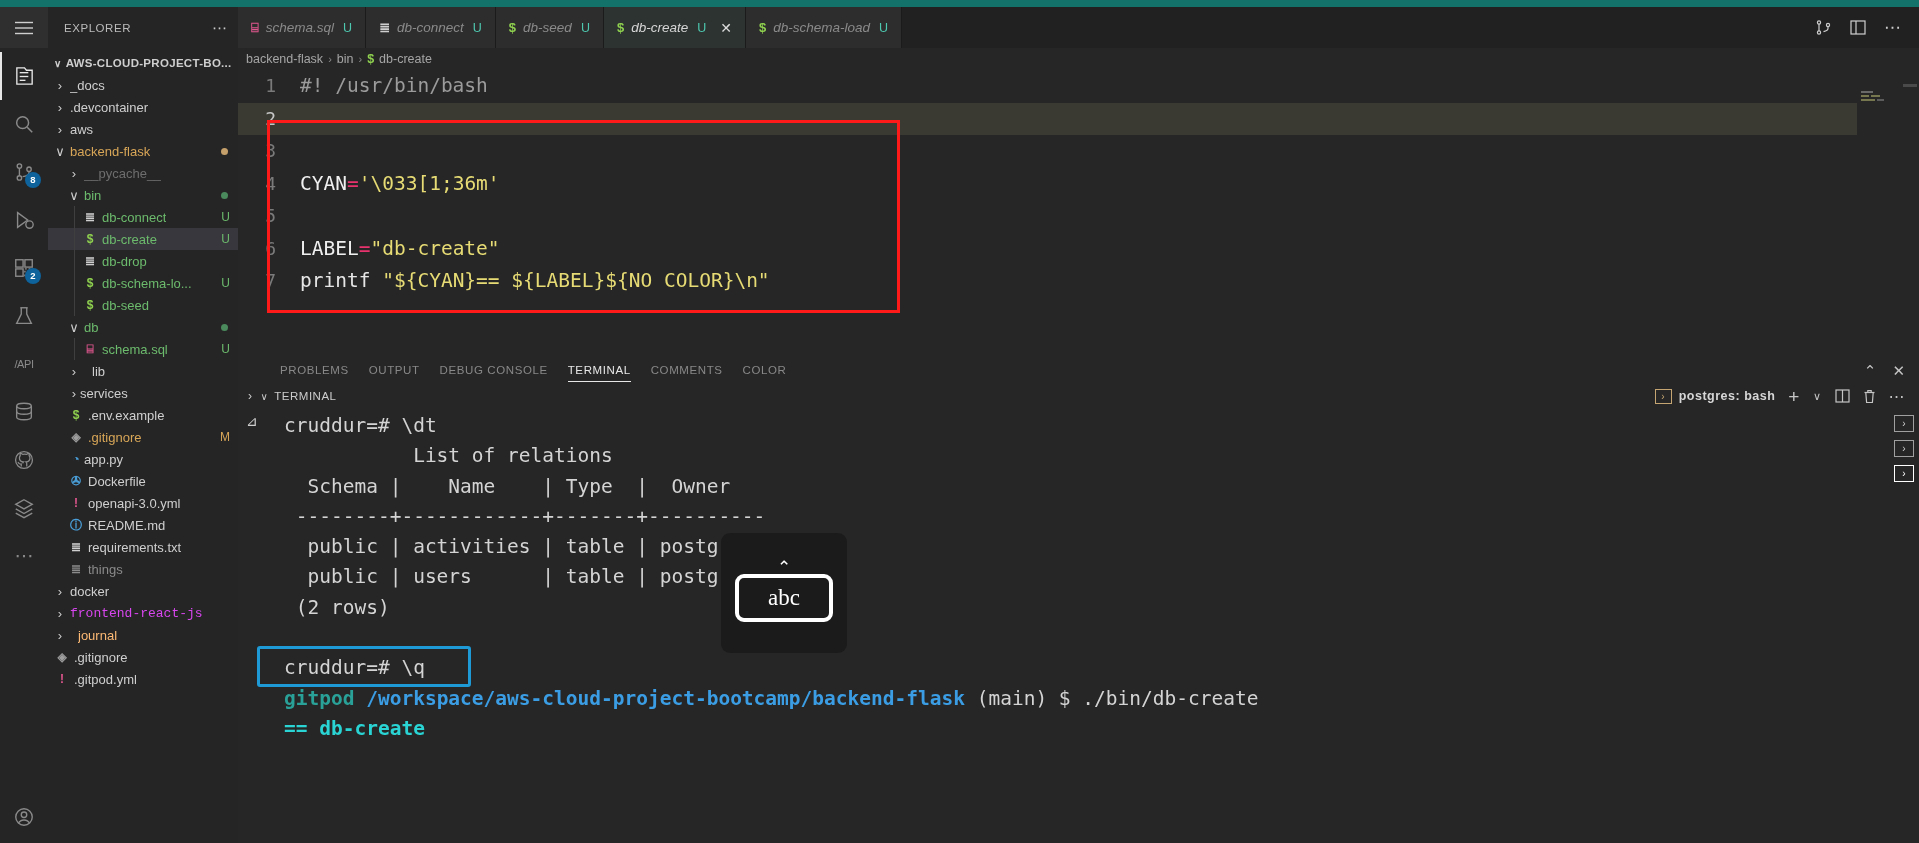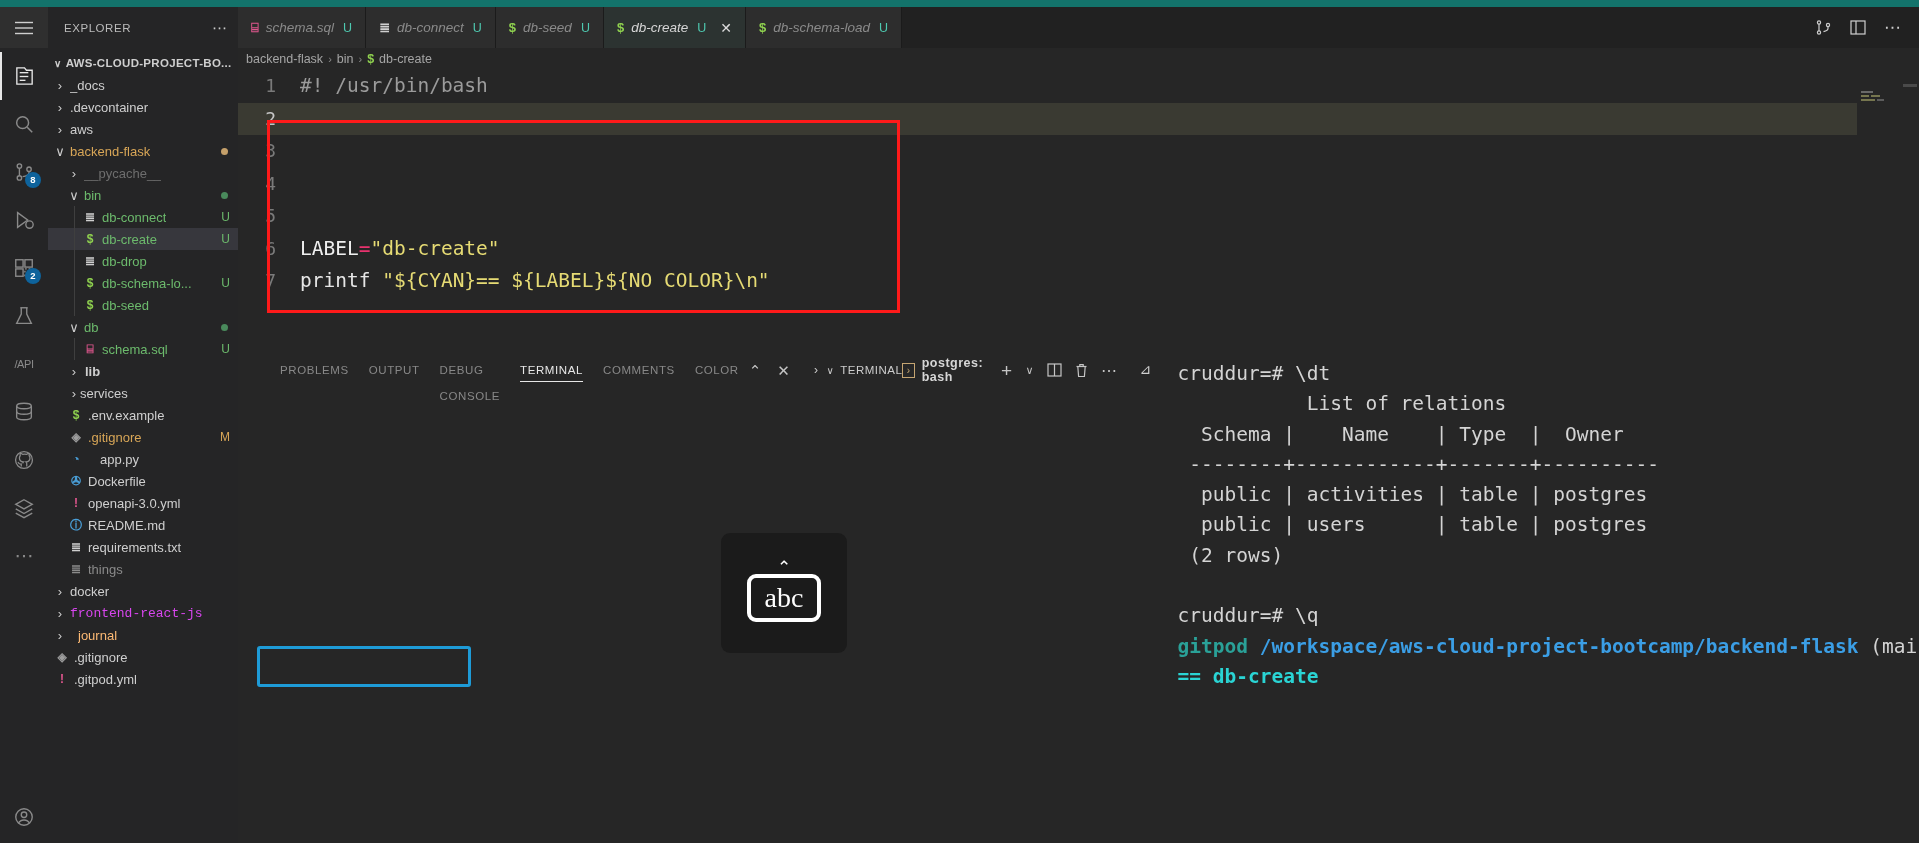--- a/index.html
+++ b/index.html
@@ -132,21 +132,21 @@
   .editor-scroll-x {
     position:absolute; right:2px; top:14px; width:14px; height:3px; background:#4a4a4a;
   }
   .red-box {
     position:absolute; border:3px solid #ff1a1a;
     left:267px; top:120px; width:633px; height:193px;
     pointer-events:none; z-index:30;
   }
 
   
-  .panel { flex:0 0 auto; display:flex; flex-direction:row; background:#262626; }
+  .panel { flex:0 0 auto; display:flex; flex-direction:column; background:#262626; }
   .panel-tabs {
     height:26px; flex:0 0 26px; display:flex; align-items:center;
     padding-left:32px; gap:0; background:#262626; position:relative;
   }
   .ptab {
     font-size:11.5px; letter-spacing:.6px; color:#888; padding:0 10px;
     height:26px; line-height:26px; cursor:pointer; position:relative;
   }
   .ptab.active { color:#e7e7e7; }
   .ptab.active::after {
@@ -195,23 +195,23 @@
     position:absolute; border:3px solid #1e9bd7; border-radius:3px;
     left:257px; top:646px; width:214px; height:41px; z-index:31; pointer-events:none;
   }
   .kbd-overlay {
     position:absolute; left:721px; top:533px; width:126px; height:120px;
     background:#1b1b1b; border-radius:9px; z-index:32;
     display:flex; align-items:center; justify-content:center; flex-direction:column;
   }
   .kbd-overlay .caret { color:#fff; font-size:17px; line-height:8px; margin-bottom:2px;}
   .kbd-overlay .key {
-    width:74px; height:48px; border:4px solid #fff; border-radius:9px;
+    width:98px; height:48px; border:4px solid #fff; border-radius:9px;
     display:flex; align-items:center; justify-content:center;
-    color:#fff; font-size:28px; font-family:"Liberation Serif", serif;
+    color:#fff; font-size:23px; font-family:"Liberation Serif", serif;
   }
 </style>
 </head>
 <body>
 
 <div id="app">
 
   <div class="topstrip"></div>
 
   <div class="titlerow">
@@ -439,42 +439,42 @@
           <div class="row">
             <span style="display:inline-block;width:34px;flex:0 0 34px;"></span>
             <span class="guide" style="left:26px;"></span>
             <span class="ficon" style="color:#e0568e;font-weight:bold;">⌸</span>
             <span class="lbl" style="color:#6cba6c;margin-left:4px;">schema.sql</span>
             <span class="mod" style="color:#6cba6c;">U</span>
           </div>
           <div class="row">
             <span style="display:inline-block;width:20px;flex:0 0 20px;"></span>
             <span class="chev">›</span>
-            <span class="lbl" style="color:#cfcfcf;margin-left:5px;font-weight:bold;">lib</span>
+            <span class="lbl" style="color:#cfcfcf;margin-left:12px;">lib</span>
           </div>
           <div class="row">
             <span style="display:inline-block;width:20px;flex:0 0 20px;"></span>
             <span class="chev">›</span>
             <span class="lbl" style="color:#cfcfcf;margin-left:0;">services</span>
           </div>
           <div class="row">
             <span style="display:inline-block;width:20px;flex:0 0 20px;"></span>
             <span class="ficon" style="color:#8fd14f;font-weight:bold;">$</span>
             <span class="lbl" style="color:#cfcfcf;margin-left:4px;">.env.example</span>
           </div>
           <div class="row">
             <span style="display:inline-block;width:20px;flex:0 0 20px;"></span>
             <span class="ficon" style="color:#9e9e9e;font-weight:bold;">◈</span>
             <span class="lbl" style="color:#d8a657;margin-left:4px;">.gitignore</span>
             <span class="mod" style="color:#d8a657;">M</span>
           </div>
           <div class="row">
             <span style="display:inline-block;width:20px;flex:0 0 20px;"></span>
             <span class="ficon" style="color:#4a9fd8;font-weight:bold;">◔</span>
-            <span class="lbl" style="color:#cfcfcf;margin-left:16px;">app.py</span>
+            <span class="lbl" style="color:#cfcfcf;margin-left:0;">app.py</span>
           </div>
           <div class="row">
             <span style="display:inline-block;width:20px;flex:0 0 20px;"></span>
             <span class="ficon" style="color:#4a9fd8;font-weight:bold;">✇</span>
             <span class="lbl" style="color:#cfcfcf;margin-left:4px;">Dockerfile</span>
           </div>
           <div class="row">
             <span style="display:inline-block;width:20px;flex:0 0 20px;"></span>
             <span class="ficon" style="color:#e0568e;font-weight:bold;">!</span>
             <span class="lbl" style="color:#cfcfcf;margin-left:4px;">openapi-3.0.yml</span>
@@ -542,20 +542,21 @@
             <div class="cline cur">
               <span class="ln">2</span>
               <span class="ctxt"></span>
             </div>
             <div class="cline">
               <span class="ln">3</span>
               <span class="ctxt"></span>
             </div>
             <div class="cline">
               <span class="ln">4</span>
+              <span class="ctxt"><span class="t-var">CYAN</span><span class="t-eq">=</span><span class="t-str">'\033[1;36m'</span></span>
             </div>
             <div class="cline">
               <span class="ln">5</span>
             </div>
             <div class="cline">
               <span class="ln">6</span>
               <span class="ctxt"><span class="t-var">LABEL</span><span class="t-eq">=</span><span class="t-str">"db-create"</span></span>
             </div>
             <div class="cline">
               <span class="ln">7</span>

